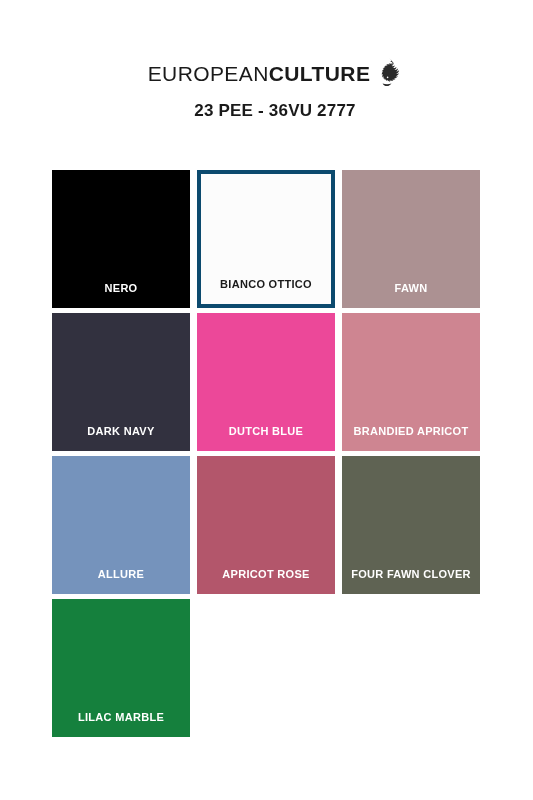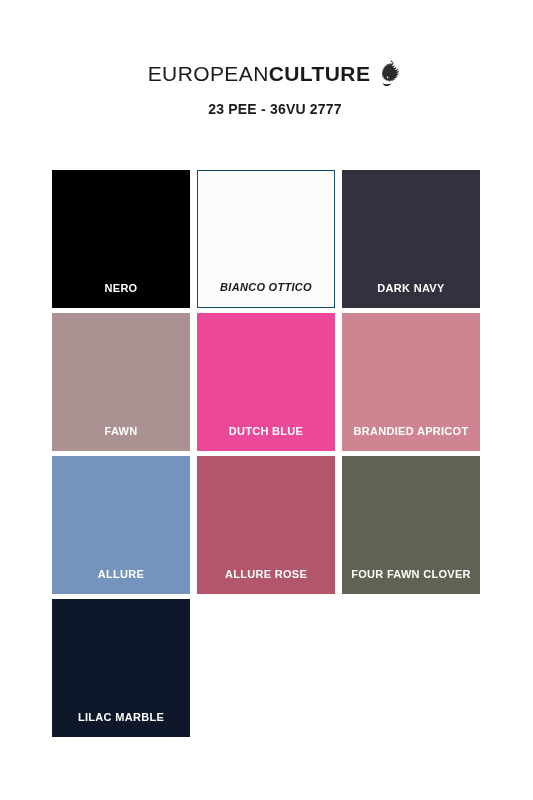--- a/index.html
+++ b/index.html
@@ -49,21 +49,21 @@
   .brand-logo {
     display: inline-block;
     width: 26px;
     height: 30px;
     flex: 0 0 auto;
     position: relative;
     top: -1px;
   }
   .subtitle {
     margin-top: 13px;
-    font-size: 14px;
+    font-size: 17px;
     font-weight: 700;
     letter-spacing: 0.2px;
     color: #1a1a1a;
   }
 
   
   .grid {
     position: absolute;
     left: 52px;
     top: 170px;
@@ -76,22 +76,21 @@
     width: 138px;
     height: 138px;
     box-sizing: border-box;
     position: relative;
     display: flex;
     align-items: flex-end;
     justify-content: flex-end;
     overflow: hidden;
   }
   .swatch.bordered {
-    border: 1px solid #0c4a6e;
-    font-style: italic;
+    border: 4px solid #0c4a6e;
   }
   .swatch-label {
     width: 100%;
     text-align: center;
     font-size: 11px;
     font-weight: 700;
     letter-spacing: 0.3px;
     line-height: 1;
     padding-bottom: 14px;
     white-space: nowrap;
@@ -119,39 +118,39 @@
     <div class="subtitle">23 PEE - 36VU 2777</div>
   </div>
 
   <div class="grid">
     <div class="swatch" style="background-color: rgb(0, 0, 0);">
       <div class="swatch-label" style="color: rgb(255, 255, 255);">NERO</div>
     </div>
     <div class="swatch bordered" style="background-color: rgb(252, 252, 252);">
       <div class="swatch-label" style="color: rgb(26, 26, 26);">BIANCO OTTICO</div>
     </div>
+    <div class="swatch" style="background-color: rgb(172, 145, 146);">
+      <div class="swatch-label" style="color: rgb(255, 255, 255);">FAWN</div>
+    </div>
     <div class="swatch" style="background-color: rgb(50, 49, 63);">
       <div class="swatch-label" style="color: rgb(255, 255, 255);">DARK NAVY</div>
-    </div>
-    <div class="swatch" style="background-color: rgb(172, 145, 146);">
-      <div class="swatch-label" style="color: rgb(255, 255, 255);">FAWN</div>
     </div>
     <div class="swatch" style="background-color: #ec4899;">
       <div class="swatch-label" style="color: rgb(255, 255, 255);">DUTCH BLUE</div>
     </div>
     <div class="swatch" style="background-color: rgb(206, 133, 145);">
       <div class="swatch-label" style="color: rgb(255, 255, 255);">BRANDIED APRICOT</div>
     </div>
     <div class="swatch" style="background-color: rgb(117, 147, 188);">
       <div class="swatch-label" style="color: rgb(255, 255, 255);">ALLURE</div>
     </div>
     <div class="swatch" style="background-color: rgb(179, 86, 107);">
-      <div class="swatch-label" style="color: rgb(255, 255, 255);">ALLURE ROSE</div>
+      <div class="swatch-label" style="color: rgb(255, 255, 255);">APRICOT ROSE</div>
     </div>
     <div class="swatch" style="background-color: rgb(95, 99, 83);">
       <div class="swatch-label" style="color: rgb(255, 255, 255);">FOUR FAWN CLOVER</div>
     </div>
-    <div class="swatch" style="background-color: #0f172a;">
+    <div class="swatch" style="background-color: #15803d;">
       <div class="swatch-label" style="color: rgb(255, 255, 255);">LILAC MARBLE</div>
     </div>
   </div>
 
 </div>
 
 </body></html>

